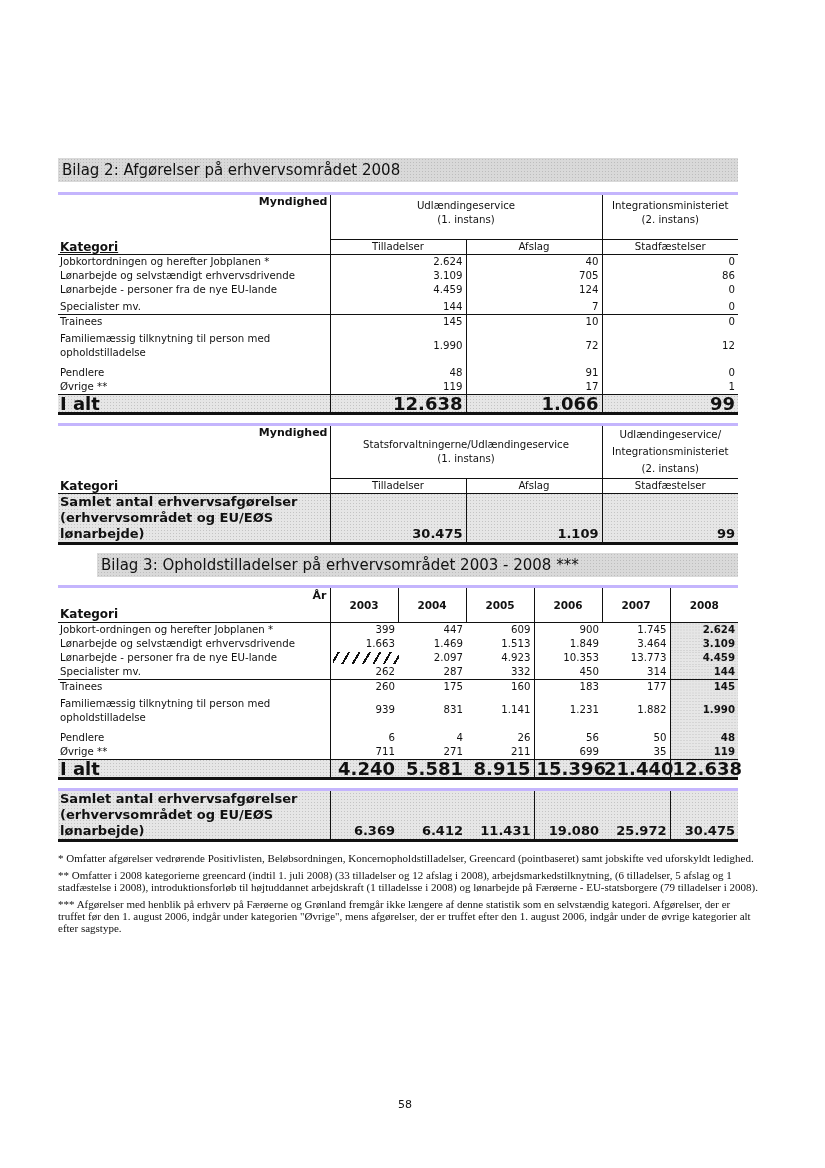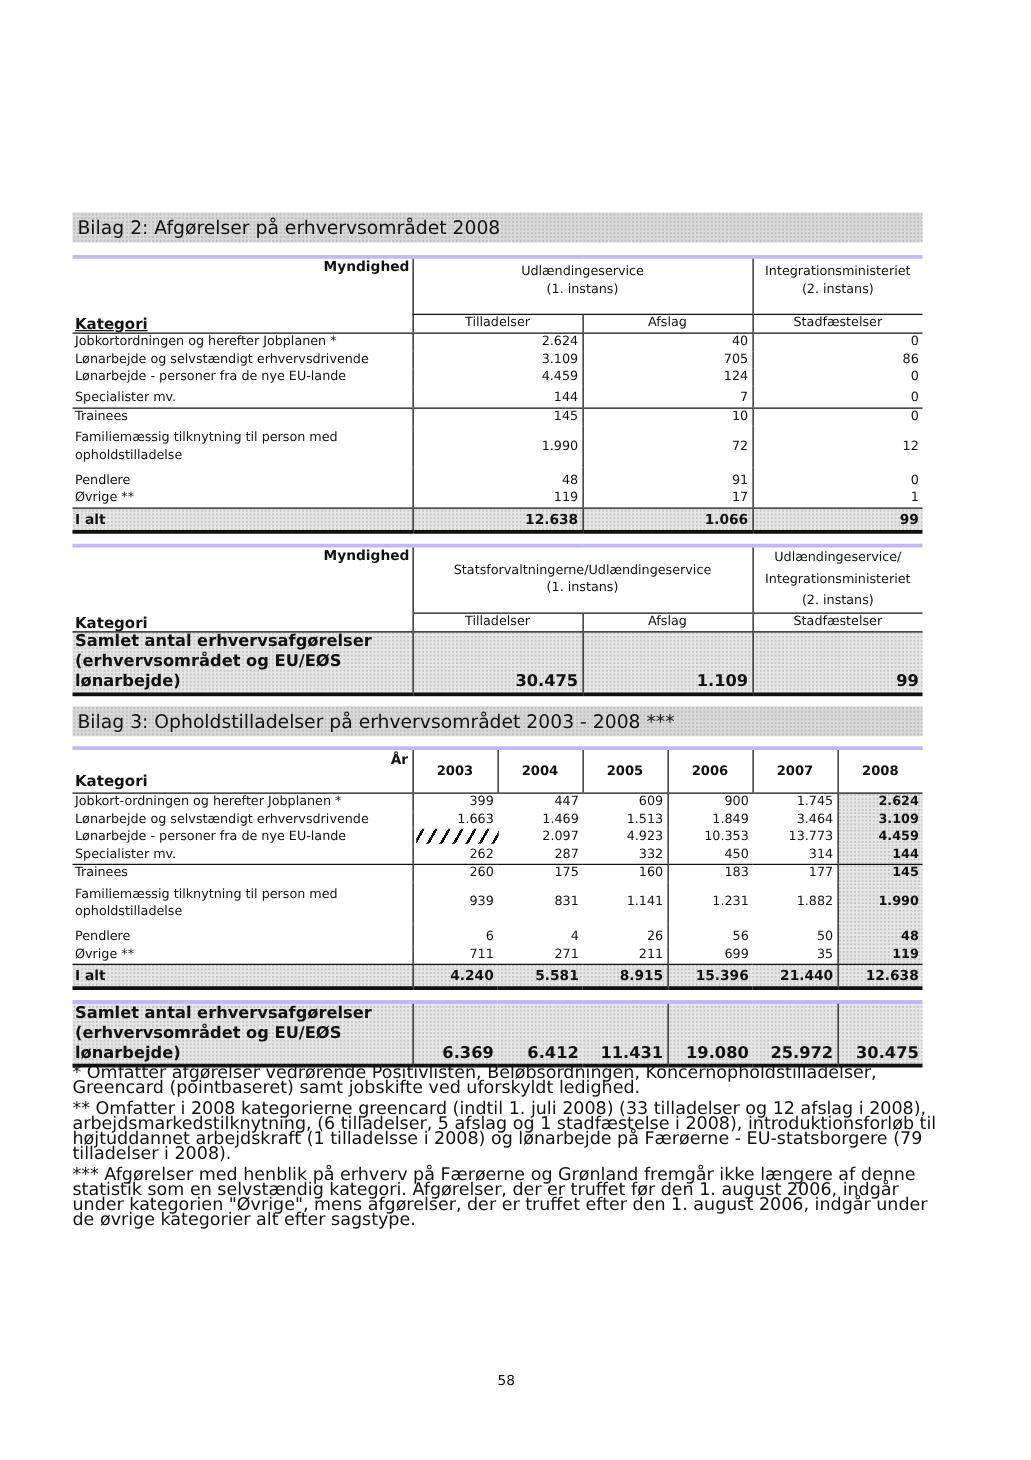--- a/index.html
+++ b/index.html
@@ -1,35 +1,35 @@
 <!DOCTYPE html>
 <html><head>
 <meta charset="utf-8">
 <style>
   html, body { margin: 0; padding: 0; background: #ffffff; }
   body { width: 825px; height: 1168px; position: relative; font-family: "DejaVu Sans", sans-serif; color: #111; overflow: hidden; }
   .page { position: absolute; left: 58px; top: 158px; width: 680px; }
-  .banner { background: #d9d9d9; background-image: radial-gradient(#bdbdbd 0.6px, transparent 0.7px); background-size: 3px 3px; font-size: 15px; padding: 2px 4px; height: 20px; line-height: 20px; margin-top: 12px; }
+  .banner { background: #d9d9d9; background-image: radial-gradient(#bdbdbd 0.6px, transparent 0.7px); background-size: 3px 3px; font-size: 15px; padding: 2px 4px; height: 20px; line-height: 20px; }
   table { border-collapse: collapse; width: 680px; table-layout: fixed; font-size: 10.2px; }
   td { padding: 0 2px; vertical-align: bottom; line-height: 14px; }
   .num { text-align: right; padding-right: 3px; }
   .ctr { text-align: center; }
   .bl { border-left: 1.5px solid #111; }
   .bt { border-top: 1.5px solid #111; }
   .bb { border-bottom: 1.5px solid #111; }
   .btt { border-top: 3px solid #c4b5fd; }
   .bbb { border-bottom: 3px solid #111; }
   .shade { background: #e6e6e6; background-image: radial-gradient(#c4c4c4 0.6px, transparent 0.7px); background-size: 3px 3px; }
-  .total td { font-weight: bold; font-size: 11px; line-height: 17px; }
+  .total td { font-weight: bold; font-size: 18px; line-height: 17px; }
   .kat-hdr { font-weight: bold; font-size: 12px; }
   .underline { text-decoration: underline; }
   .myn { text-align: right; font-weight: bold; font-size: 11px; vertical-align: top; }
   .big { font-size: 13px; font-weight: bold; line-height: 16px; }
   .hatch { background: repeating-linear-gradient(120deg, transparent 0 4px, #111 4px 6px, transparent 6px 9px); height: 12px; width: 66px; display: inline-block; vertical-align: middle; }
-  .footnotes { position: absolute; left: 58px; top: 852px; width: 700px; font-size: 14px; line-height: 12px; }
+  .footnotes { position: absolute; left: 58px; top: 852px; width: 700px; font-size: 11px; line-height: 12px; font-family: Liberation Serif, serif; }
   .footnotes p { margin: 0 0 5px 0; }
   .pageno { position: absolute; left: 398px; top: 1098px; font-size: 11px; }
   .yr { font-weight: bold; text-align: center; vertical-align: middle; font-size: 10.5px; }
 </style>
 </head>
 <body>
 
 <div class="page">
 
   <div class="banner">Bilag 2: Afgørelser på erhvervsområdet 2008</div>
@@ -148,21 +148,21 @@
         <div>Samlet antal erhvervsafgørelser</div>
         <div>(erhvervsområdet og EU/EØS lønarbejde)</div>
       </td>
       <td class="num bl bbb big">30.475</td>
       <td class="num bl bbb big">1.109</td>
       <td class="num bl bbb big">99</td>
     </tr>
   </tbody>
     </table>
 
-  <div class="banner" style="margin-top:8px;">Bilag 3: Opholdstilladelser på erhvervsområdet 2003 - 2008 ***</div>
+  <div class="banner" style="margin-top:8px;margin-left:39px;">Bilag 3: Opholdstilladelser på erhvervsområdet 2003 - 2008 ***</div>
 
   <table style="margin-top:8px;">
     <colgroup>
         <col style="width:272px">
         <col style="width:68px">
         <col style="width:68px">
         <col style="width:68px">
         <col style="width:68px">
         <col style="width:68px">
         <col style="width:68px">

